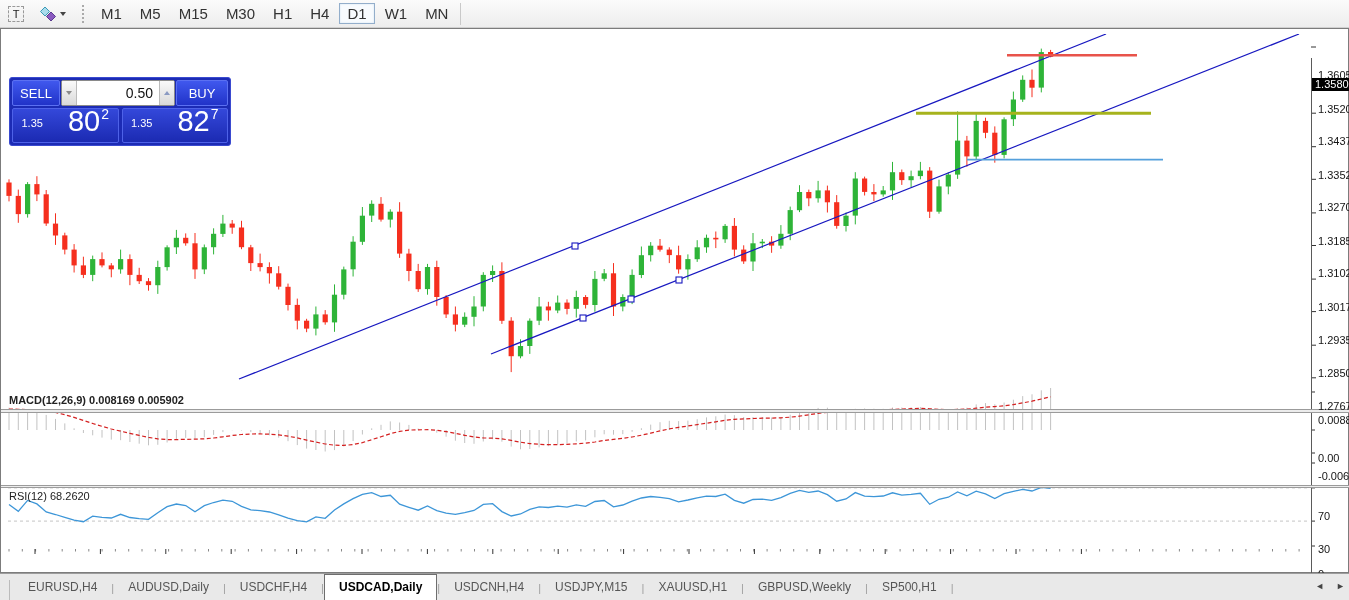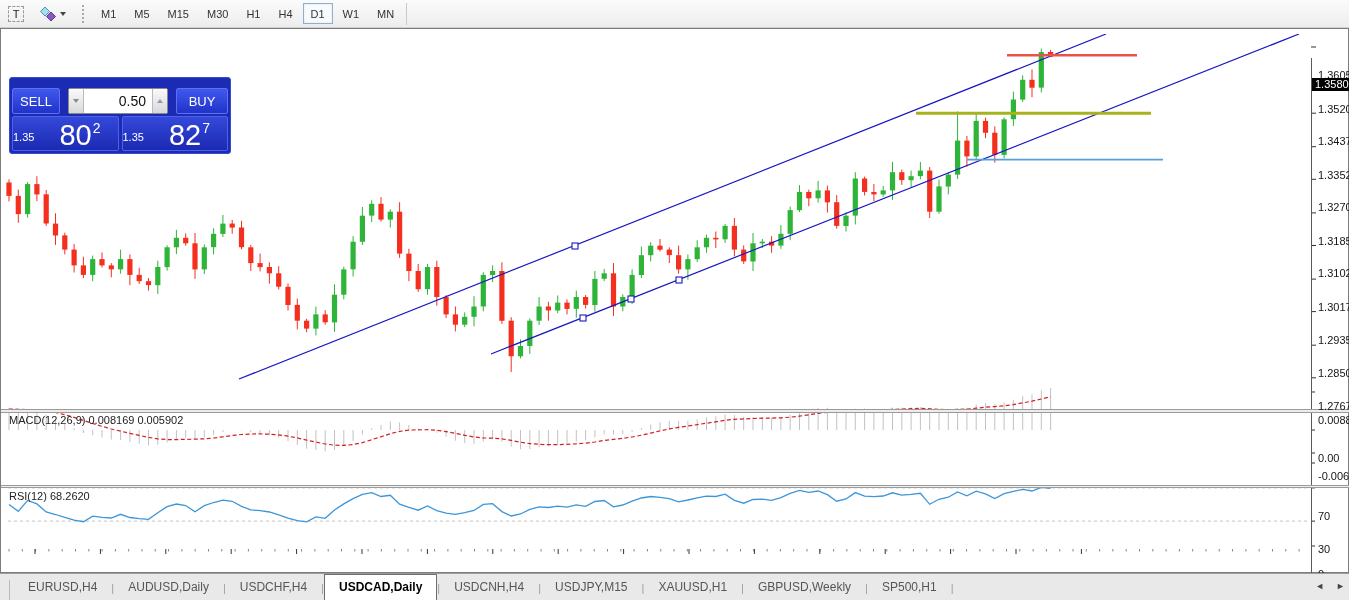--- a/index.html
+++ b/index.html
@@ -11,56 +11,56 @@
            border-bottom:1px solid #d0d0d0;display:flex;align-items:center;}
   .tbtn{height:22px;min-width:22px;margin:0 1px;background:transparent;border:1px solid transparent;
         display:flex;align-items:center;justify-content:center;font-size:11px;color:#333;cursor:default;}
   .ttool{display:inline-block;width:16px;height:16px;border:1px dashed #999;font-size:11px;line-height:14px;
          text-align:center;color:#222;}
   .caret-down{width:0;height:0;border-left:3.5px solid transparent;border-right:3.5px solid transparent;
          border-top:4px solid #444;margin-left:3px;}
   .grip{width:6px;height:18px;border-left:2px dotted #aaa;margin:0 4px 0 8px;}
   .vsep{width:1px;height:22px;background:#c9c9c9;margin:0 3px;}
   .tfbtn{height:21px;padding:0 7px;margin:0 1px;border:1px solid transparent;background:transparent;
-         font-size:11px;color:#333;display:flex;align-items:center;justify-content:center;}
+         font-size:15px;color:#333;display:flex;align-items:center;justify-content:center;}
   .tfbtn.active{background:#f8fbfe;border:1px solid #93aecb;box-shadow:inset 0 0 2px #cfe0ef;}
   
   .chart-window{position:absolute;left:0;top:28px;width:1349px;height:545px;background:#fff;
                 border:1px solid #7c7c7c;}
   #svg{position:absolute;left:0;top:0;z-index:1;}
   .axis-vline{position:absolute;left:1310px;top:29px;width:1px;height:543px;background:#5a5a5a;z-index:2;}
   .pane-sep{position:absolute;left:0;width:1349px;background:#ececec;border-top:1px solid #9b9b9b;
             border-bottom:1px solid #9b9b9b;z-index:3;}
   .sep1{top:380px;height:4px;} .sep2{top:456px;height:3px;}
   .axis-hline{position:absolute;left:0;top:547px;width:1349px;height:1px;background:#5a5a5a;z-index:2;}
   .chart-title{position:absolute;left:9px;top:32px;z-index:4;font-size:12px;color:#111;}
   .chart-title .tri{font-size:8px;vertical-align:2px;margin-right:4px;color:#000;}
   .ind-label{position:absolute;z-index:4;font-size:11px;color:#222;}
-  .macd-label{left:8px;top:385px;} .rsi-label{left:8px;top:461px;}
+  .macd-label{left:8px;top:365px;font-weight:bold;} .rsi-label{left:8px;top:461px;}
   #labels .lab{position:absolute;font-size:11px;color:#151515;white-space:nowrap;z-index:4;line-height:12px;}
   .price-tag{position:absolute;left:1311px;top:49px;width:38px;height:13px;background:#000;color:#fff;
              font-size:11px;line-height:13px;text-align:left;padding-left:3px;z-index:5;}
   
   .trade-panel{position:absolute;left:8px;top:48px;width:222px;z-index:6;background:#1c2bb4;
                border:1px solid #3a4ad0;border-radius:3px;padding:2px;}
-  .tp-row1{display:flex;height:26px;gap:8px;margin-top:8px;}
+  .tp-row1{display:flex;height:26px;gap:1px;}
   .btn-trade{flex:0 0 48px;background:linear-gradient(#4058ee,#2133c8);border:1px solid #5b70f2;
              border-radius:2px;color:#fff;font-size:13px;display:flex;align-items:center;justify-content:center;}
   .btn-buy{flex:0 0 52px;}
   .spin-wrap{flex:1;display:flex;background:#fff;border:1px solid #8a8a8a;border-radius:2px;overflow:hidden;}
   .spin-btn{width:15px;background:linear-gradient(#fafafa,#d9d9d9);border:0;border-right:1px solid #bbb;
             display:flex;align-items:center;justify-content:center;padding:0;}
   .spin-btn.up{border-right:0;border-left:1px solid #bbb;}
   .tri-dn{width:0;height:0;border-left:3px solid transparent;border-right:3px solid transparent;border-top:4px solid #8a8a8a;}
   .tri-up{width:0;height:0;border-left:3px solid transparent;border-right:3px solid transparent;border-bottom:4px solid #8a9ac2;}
   .vol-input{flex:1;border:0;outline:0;text-align:right;font-size:14px;color:#111;padding-right:6px;
              font-family:"Liberation Sans",sans-serif;min-width:20px;}
   .tp-row2{display:flex;height:35px;gap:3px;margin-top:2px;}
   .bigpx{flex:1;background:linear-gradient(#3448da,#1b2ab2);border:1px solid #4e62e8;border-radius:2px;
-         color:#fff;display:flex;align-items:flex-end;justify-content:flex-start;padding-bottom:2px;}
+         color:#fff;display:flex;align-items:flex-end;justify-content:center;padding-bottom:8px;}
   .bigpx .pfx{font-size:11px;margin:0 3px 5px 0;}
   .bigpx .big{font-size:29px;line-height:26px;margin-left:22px;}
   .bigpx .sup{font-size:14px;line-height:14px;margin-bottom:13px;margin-left:1px;}
   
   .tabbar{position:absolute;left:0;top:573px;width:1349px;height:27px;background:#e9e9e9;
           border-top:1px solid #9c9c9c;display:flex;align-items:flex-end;z-index:7;}
   .tabstub{width:10px;height:20px;border-right:1px solid #bbb;}
   .tabs-row{display:flex;align-items:flex-end;height:27px;padding-left:4px;}
   .tab{font-size:12px;color:#565656;padding:4px 14px 6px 14px;height:25px;display:flex;align-items:center;}
   .tab.active{background:#fff;border:1px solid #6e6e6e;border-bottom:0;color:#000;font-weight:bold;

